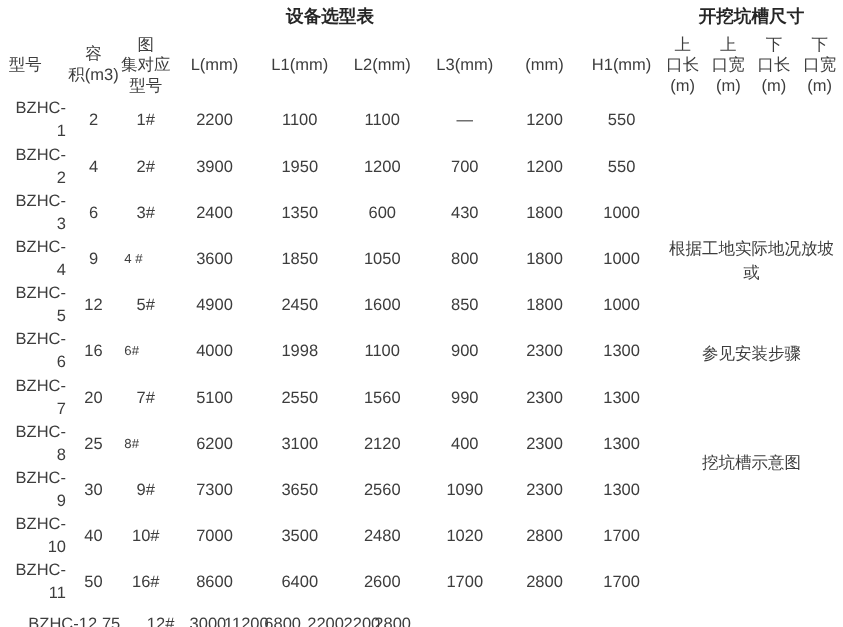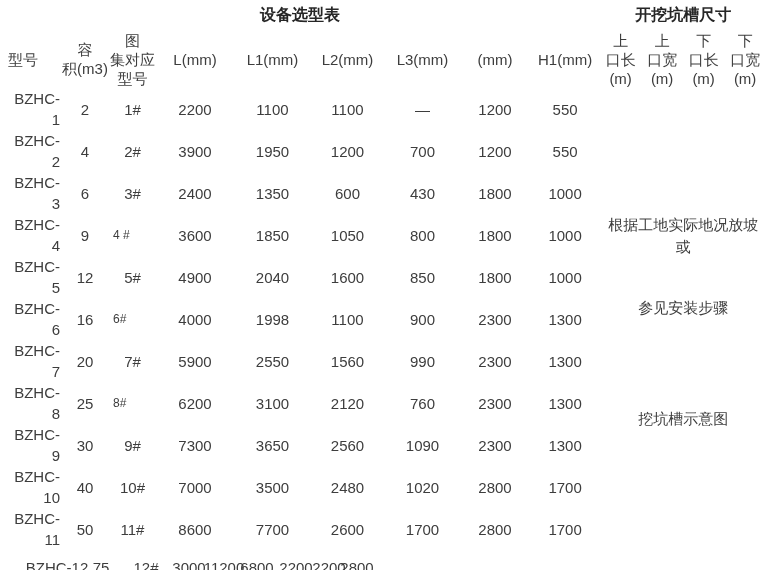--- a/index.html
+++ b/index.html
@@ -42,31 +42,31 @@
 
   tbody tr { height: 40.82px; }
   td.model {
     text-align: right;
     padding-left: 8px;
     white-space: pre-line;
     line-height: 21px;
   }
   td.sm { font-size: 12px; text-align: left; padding-left: 3px; }
 
-  td.notes { position: relative; font-family: Liberation Mono, monospace; }
+  td.notes { position: relative; }
   .note {
     position: absolute;
     left: 0; width: 100%;
     text-align: center;
     font-size: 15px;
     line-height: 22px;
     white-space: pre-line;
   }
   .note.n1 { top: 128px; }
-  .note.n2 { top: 211px; }
+  .note.n2 { top: 223px; }
   .note.n3 { top: 322px; }
 
   .footer-row {
     position: relative;
     width: 766px; height: 33px;
     font-size: 15px;
   }
   .footer-row span {
     position: absolute;
     top: 50%;
@@ -181,21 +181,21 @@
         <td>800</td>
         <td>1800</td>
         <td>1000</td>
       </tr>
       <tr>
         <td class="model">BZHC-
 5</td>
         <td>12</td>
         <td>5#</td>
         <td>4900</td>
-        <td>2040</td>
+        <td>2450</td>
         <td>1600</td>
         <td>850</td>
         <td>1800</td>
         <td>1000</td>
       </tr>
       <tr>
         <td class="model">BZHC-
 6</td>
         <td>16</td>
         <td class="sm">6#</td>
@@ -204,36 +204,36 @@
         <td>1100</td>
         <td>900</td>
         <td>2300</td>
         <td>1300</td>
       </tr>
       <tr>
         <td class="model">BZHC-
 7</td>
         <td>20</td>
         <td>7#</td>
-        <td>5900</td>
+        <td>5100</td>
         <td>2550</td>
         <td>1560</td>
         <td>990</td>
         <td>2300</td>
         <td>1300</td>
       </tr>
       <tr>
         <td class="model">BZHC-
 8</td>
         <td>25</td>
         <td class="sm">8#</td>
         <td>6200</td>
         <td>3100</td>
         <td>2120</td>
-        <td>760</td>
+        <td>400</td>
         <td>2300</td>
         <td>1300</td>
       </tr>
       <tr>
         <td class="model">BZHC-
 9</td>
         <td>30</td>
         <td>9#</td>
         <td>7300</td>
         <td>3650</td>
@@ -251,23 +251,23 @@
         <td>3500</td>
         <td>2480</td>
         <td>1020</td>
         <td>2800</td>
         <td>1700</td>
       </tr>
       <tr>
         <td class="model">BZHC-
 11</td>
         <td>50</td>
-        <td>11#</td>
+        <td>16#</td>
         <td>8600</td>
-        <td>7700</td>
+        <td>6400</td>
         <td>2600</td>
         <td>1700</td>
         <td>2800</td>
         <td>1700</td>
       </tr>
     </tbody>
   </table>
 
   <div class="footer-row">
     <span style="left:57px">BZHC-12</span>

